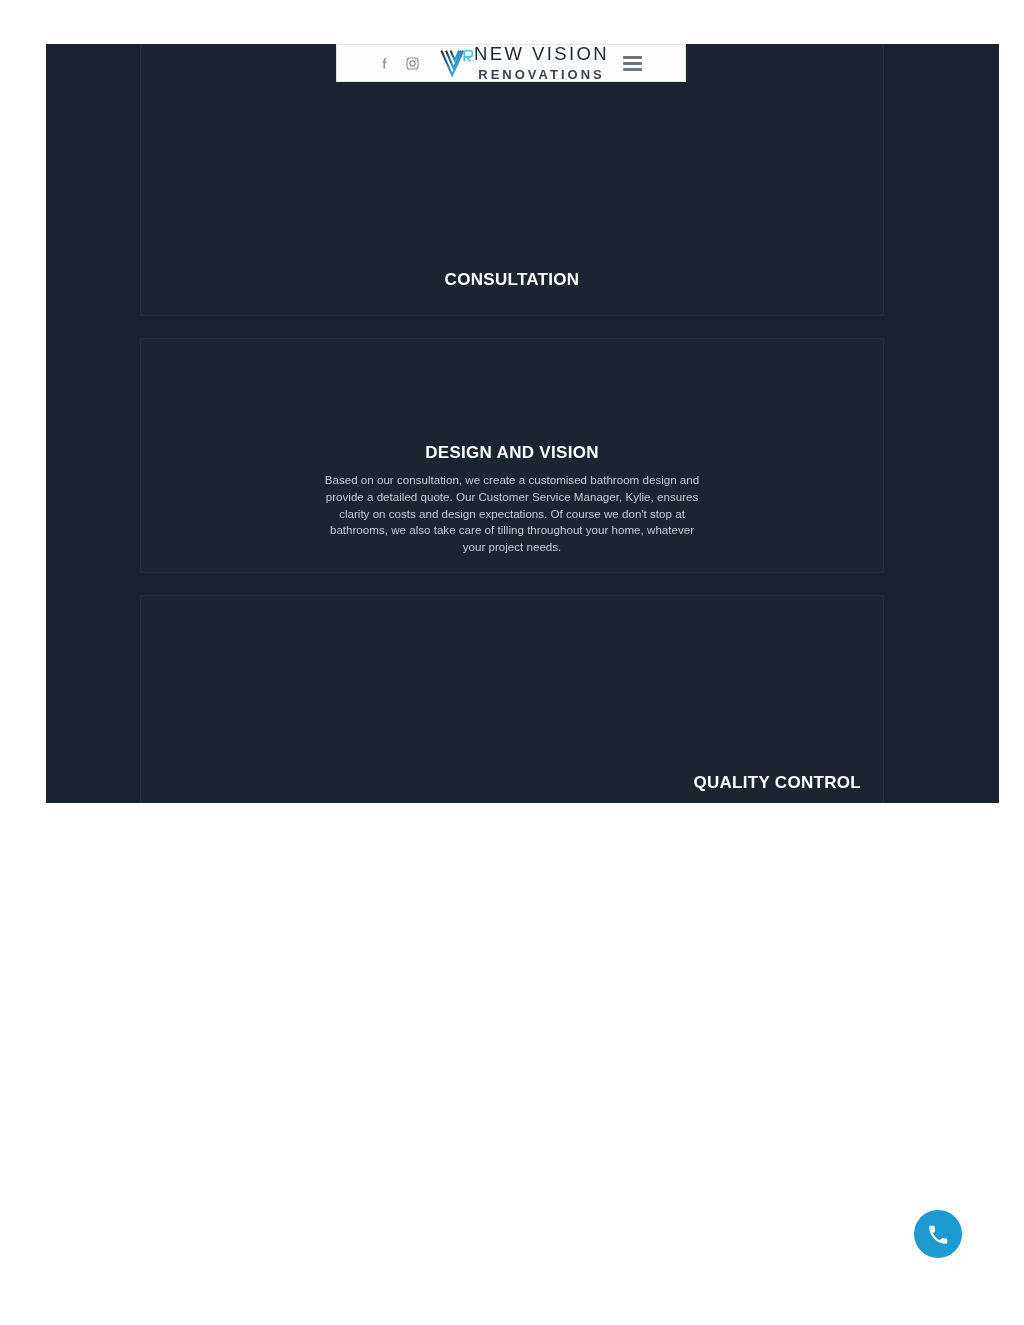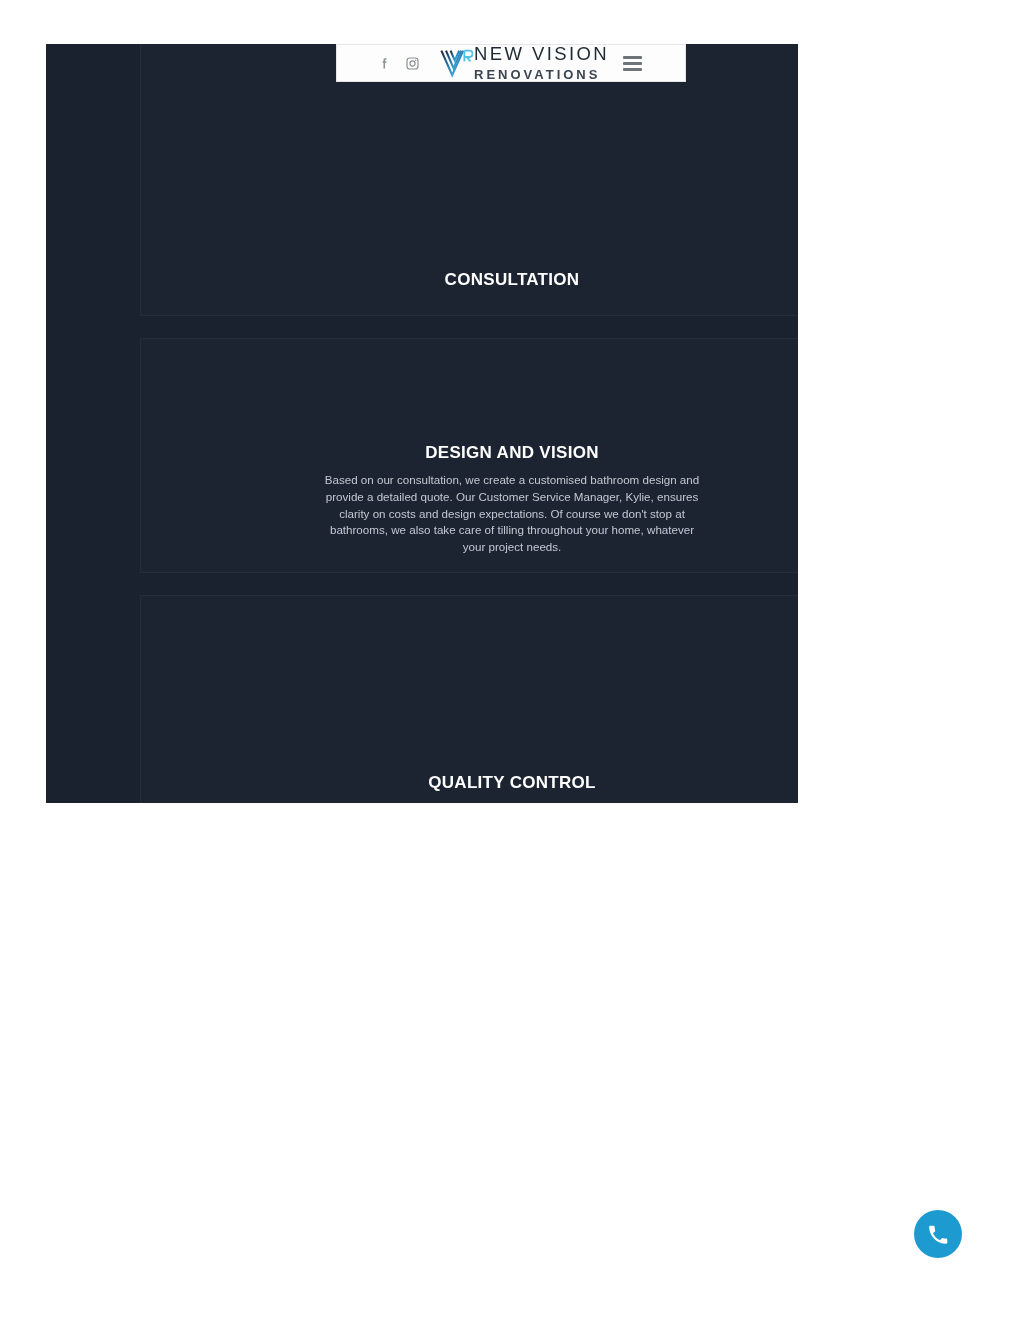--- a/index.html
+++ b/index.html
@@ -18,21 +18,21 @@
     width: 1024px;
     height: 1325px;
     background: #ffffff;
   }
 
   
   .page-body {
     position: absolute;
     left: 46px;
     top: 44px;
-    width: 752px;
+    width: 953px;
     height: 759px;
     background: #1a2230;
     overflow: hidden;
   }
 
   
   .header-bar {
     position: absolute;
     left: 336px;
     top: 44px;
@@ -71,20 +71,21 @@
 
   .logo-mark {
     width: 34px;
     height: 30px;
     flex: 0 0 auto;
   }
 
   .logo-words {
     display: flex;
     flex-direction: column;
+    align-items: center;
     line-height: 1;
     margin-left: -1px;
   }
 
   .logo-name {
     font-family: "Liberation Sans", sans-serif;
     font-size: 18.5px;
     font-weight: 400;
     letter-spacing: 2.4px;
     color: #1f2933;
@@ -133,21 +134,21 @@
     border: 1px solid #242d3b;
     display: flex;
     flex-direction: column;
     justify-content: flex-end;
     align-items: center;
     padding: 0 22px 16px;
   }
 
   .card-1 { height: 272px; margin-top: 0px; border-top: 0; }
   .card-2 { height: 235px; margin-top: 22px; }
-  .card-3 { height: 224px; margin-top: 22px; }
+  .card-3 { height: 224px; margin-top: 22px; align-items: flex-end; }
 
   .card-title {
     font-family: "Liberation Sans", sans-serif;
     font-size: 17px;
     font-weight: 700;
     letter-spacing: 0.3px;
     color: #ffffff;
     text-align: center;
     margin-bottom: 9px;
   }

